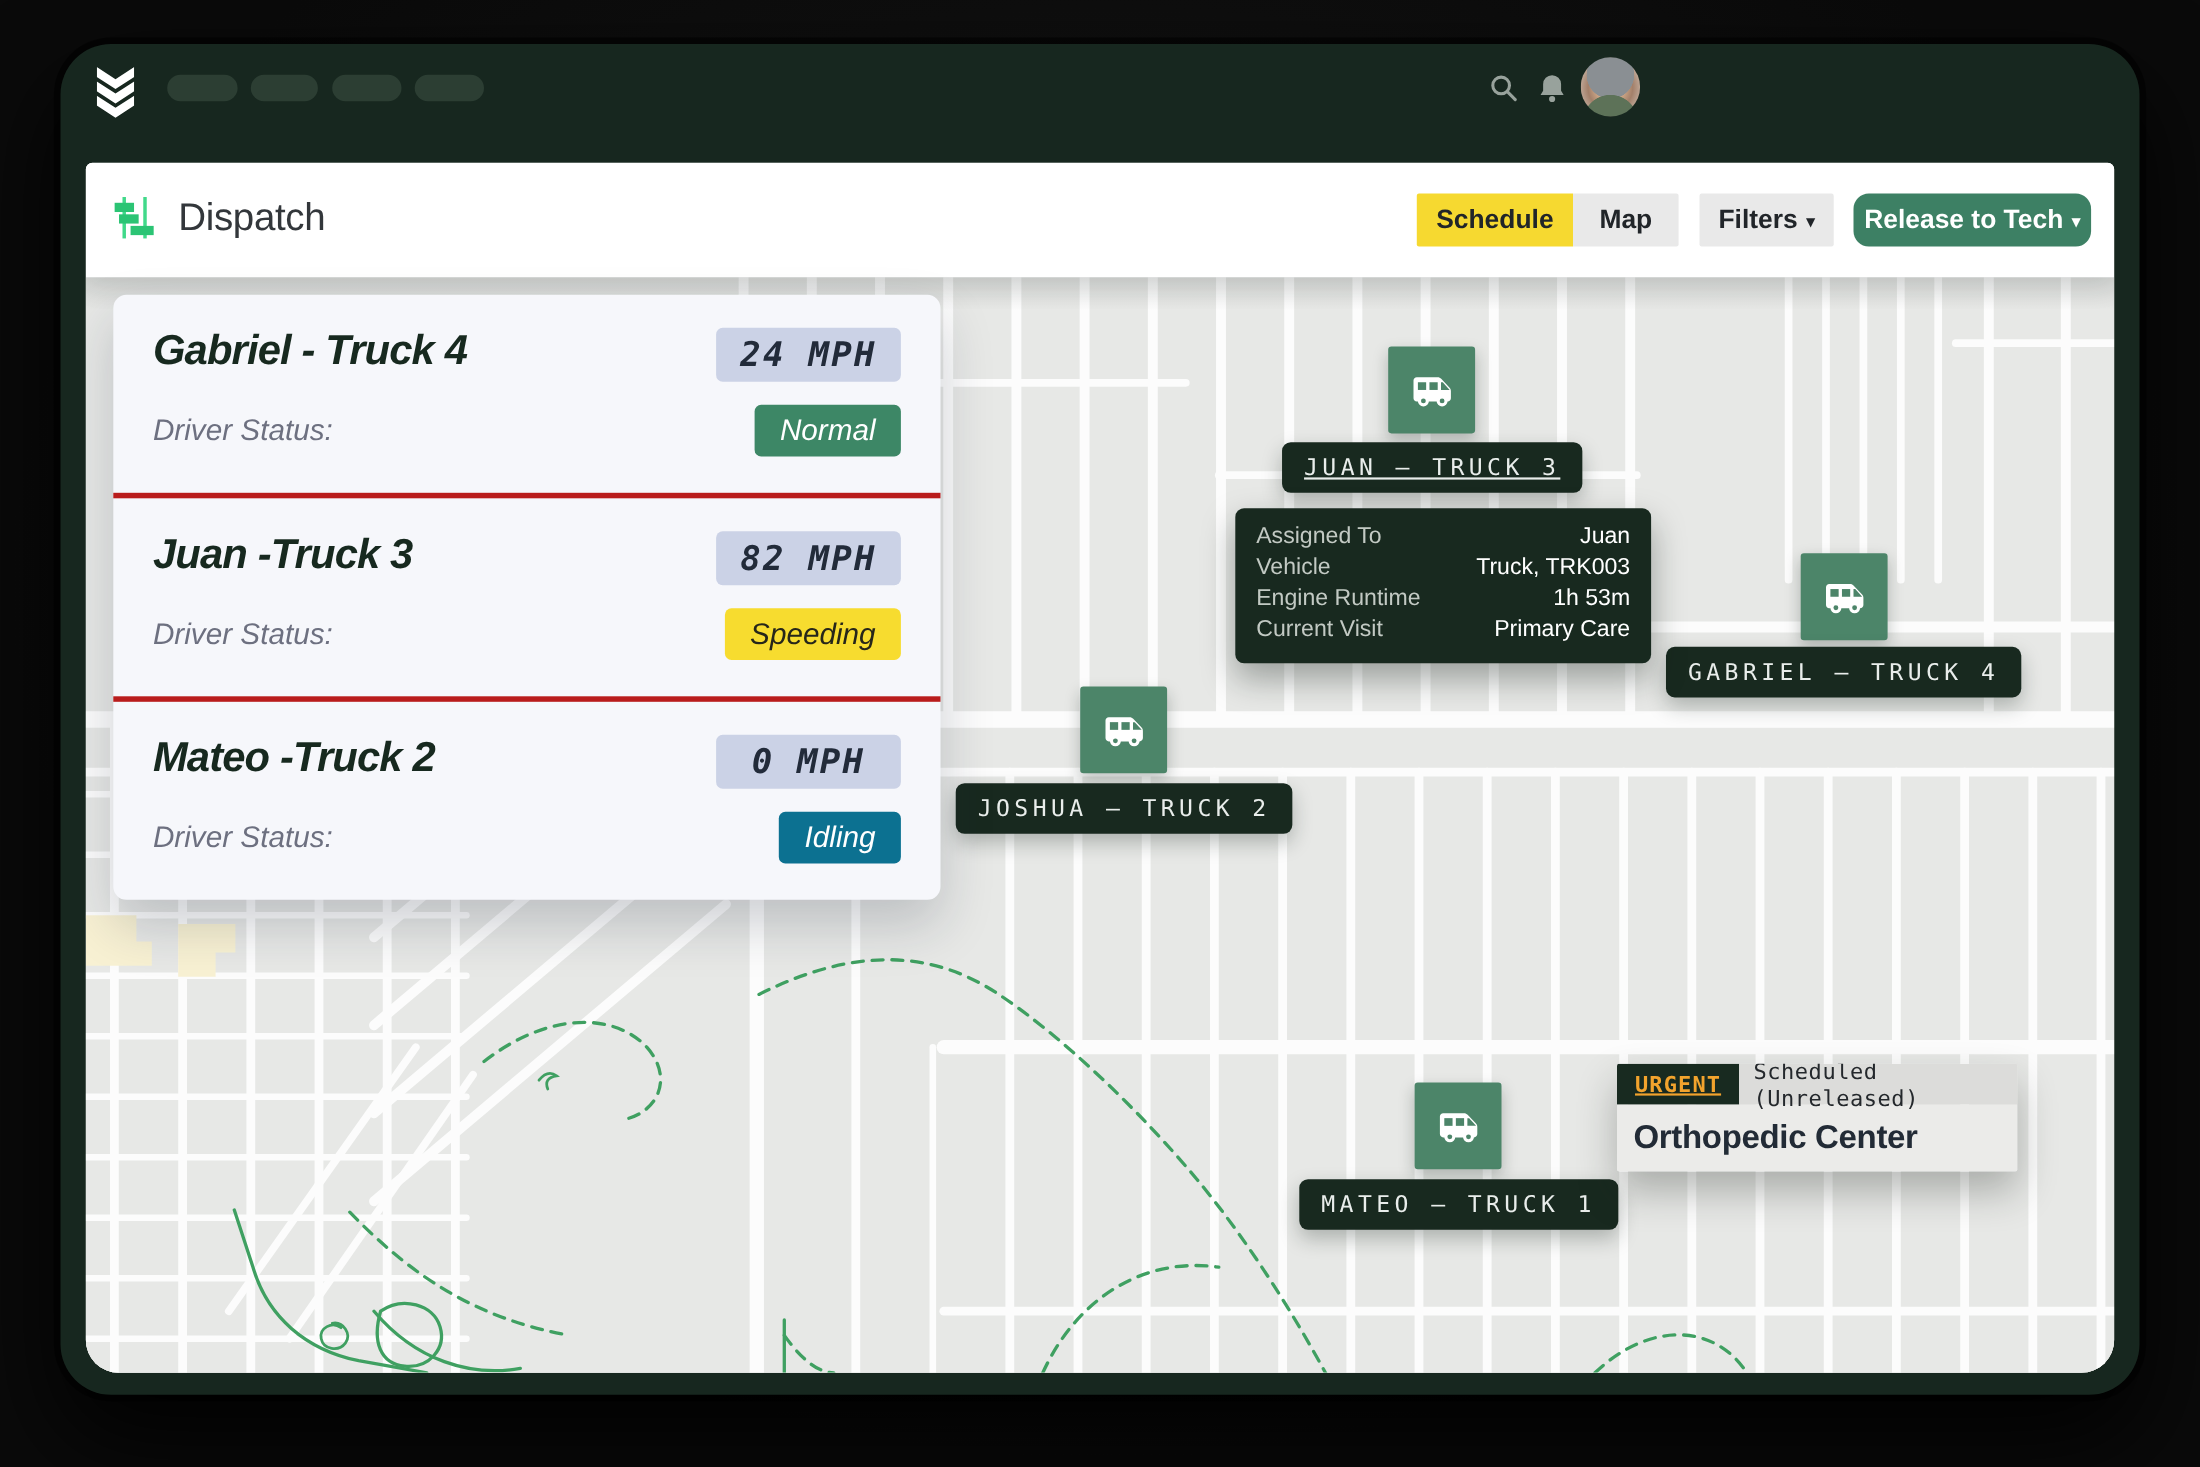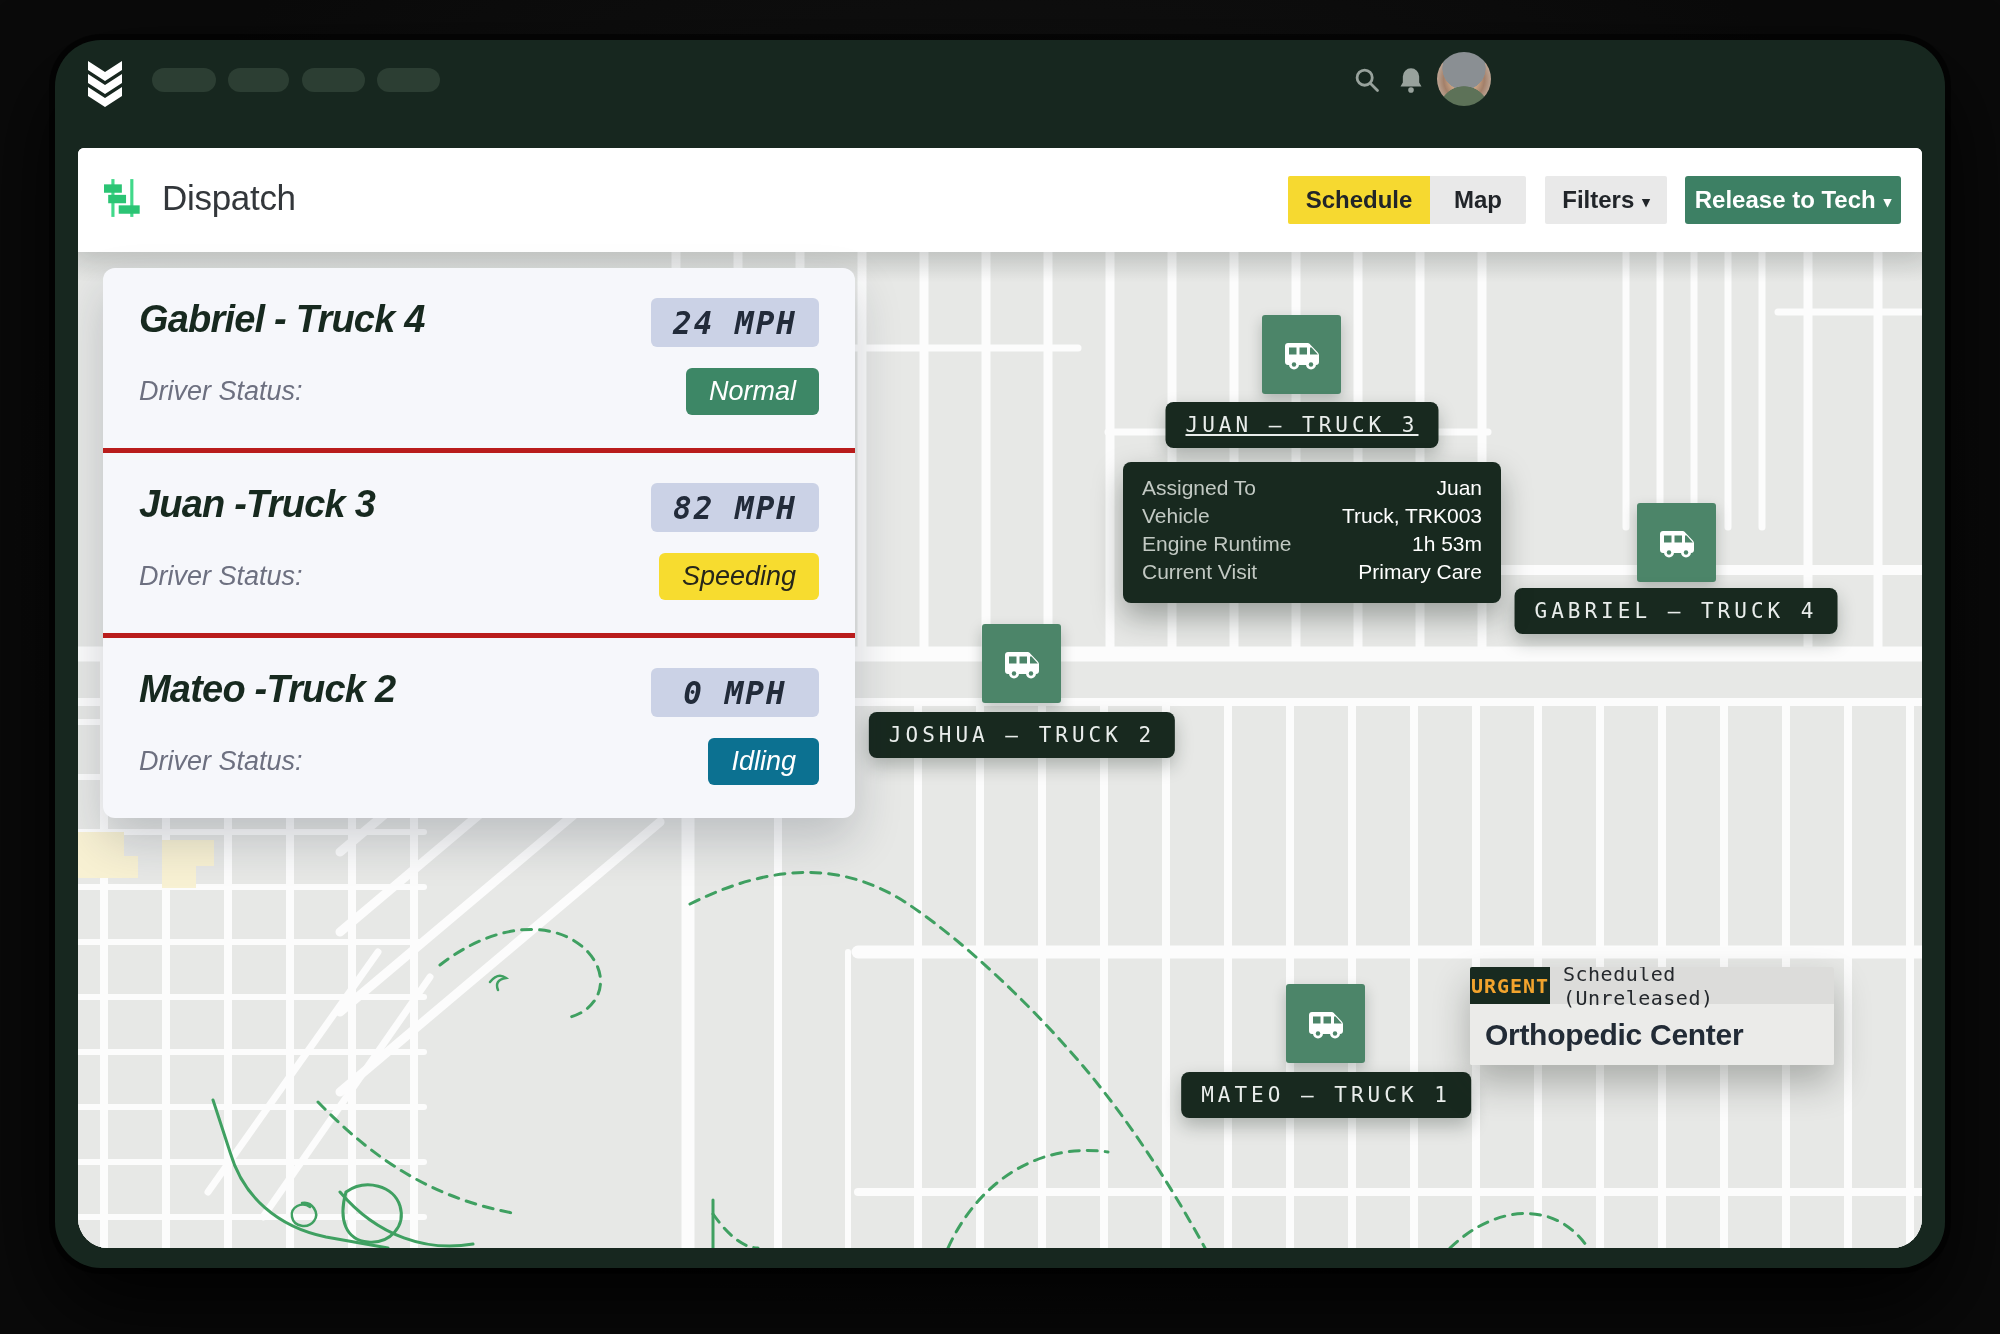--- a/index.html
+++ b/index.html
@@ -50,21 +50,21 @@
   }
   .title-wrap { position:absolute; left:26px; top:30px; display:flex; align-items:center; gap:16px; }
   .dispatch-icon { width:42px; height:38px; }
   .page-title { font-size:35px; color:#33373b; letter-spacing:-0.3px; }
 
   .hbtn { position:absolute; top:28px; height:48px; border:0; cursor:pointer;
           font-family:"Liberation Sans", sans-serif; font-size:24px; font-weight:bold; color:#212529; }
   .btn-schedule { left:1210px; width:142px; background:#f6d930; border-radius:2px 0 0 2px; }
   .btn-map      { left:1352px; width:96px;  background:#e9e9e9; border-radius:0 2px 2px 0; }
   .btn-filters  { left:1467px; width:122px; background:#e9e9e9; border-radius:2px; }
-  .btn-release  { left:1607px; width:216px; background:#3d8064; color:#ffffff; border-radius:3px; }
+  .btn-release  { left:1607px; width:216px; background:#3d8064; color:#ffffff; border-radius:14px; }
   .caret { font-size:15px; vertical-align:middle; margin-left:8px; }
 
   
   .map-area { position:absolute; left:0; top:104px; width:1844px; height:996px; background:#e9eae8; }
   .map-svg { position:absolute; left:0; top:0; }
   .map-top-shade { position:absolute; left:0; top:0; width:100%; height:30px;
     background:linear-gradient(rgba(40,50,45,0.10), rgba(40,50,45,0)); pointer-events:none; }
 
   
   .marker { position:absolute; width:79px; height:79px; background:#4c8569; border-radius:3px;
@@ -81,22 +81,22 @@
             background:#18291f; border-radius:8px; padding:14px 19px; z-index:3;
             box-shadow:0 14px 30px rgba(15,25,20,0.35); }
   .tt-row { display:flex; justify-content:space-between; height:28px; align-items:flex-start; }
   .tt-label { color:#c2c9c3; font-size:21px; }
   .tt-value { color:#ffffff; font-size:21px; }
 
   
   .urgent-card { position:absolute; left:1392px; top:715px; width:364px; z-index:2; cursor:pointer;
             box-shadow:0 18px 36px rgba(30,35,30,0.30); border-radius:2px; overflow:hidden; }
   .urgent-top { display:flex; height:37px; }
-  .urgent-chip { width:80px; background:#182a20; color:#f2a32d; font-family:"DejaVu Sans Mono", monospace;
-            font-size:20px; font-weight:bold; display:flex; align-items:center; justify-content:center; letter-spacing:1px; }
+  .urgent-chip { width:111px; background:#182a20; color:#f2a32d; font-family:"DejaVu Sans Mono", monospace;
+            font-size:20px; font-weight:bold; display:flex; align-items:center; justify-content:center; letter-spacing:1px;text-decoration:underline; }
   .urgent-status { flex:1; background:#dcdcda; color:#24282c; font-family:"DejaVu Sans Mono", monospace;
             font-size:20px; display:flex; align-items:center; padding-left:13px; letter-spacing:0.5px; }
   .urgent-title { background:#ebebe9; height:61px; display:flex; align-items:center; padding-left:15px;
             font-size:30px; font-weight:bold; color:#222b36; letter-spacing:-0.3px; }
 
   
   .driver-panel { position:absolute; left:25px; top:120px; width:752px; height:550px;
             background:#f6f7fb; border-radius:12px; z-index:7;
             box-shadow:0 22px 48px rgba(25,35,55,0.20); display:flex; flex-direction:column; }
   .driver-card { flex:1; padding:30px 36px 0 36px; position:relative; cursor:pointer;font-style:italic; }

